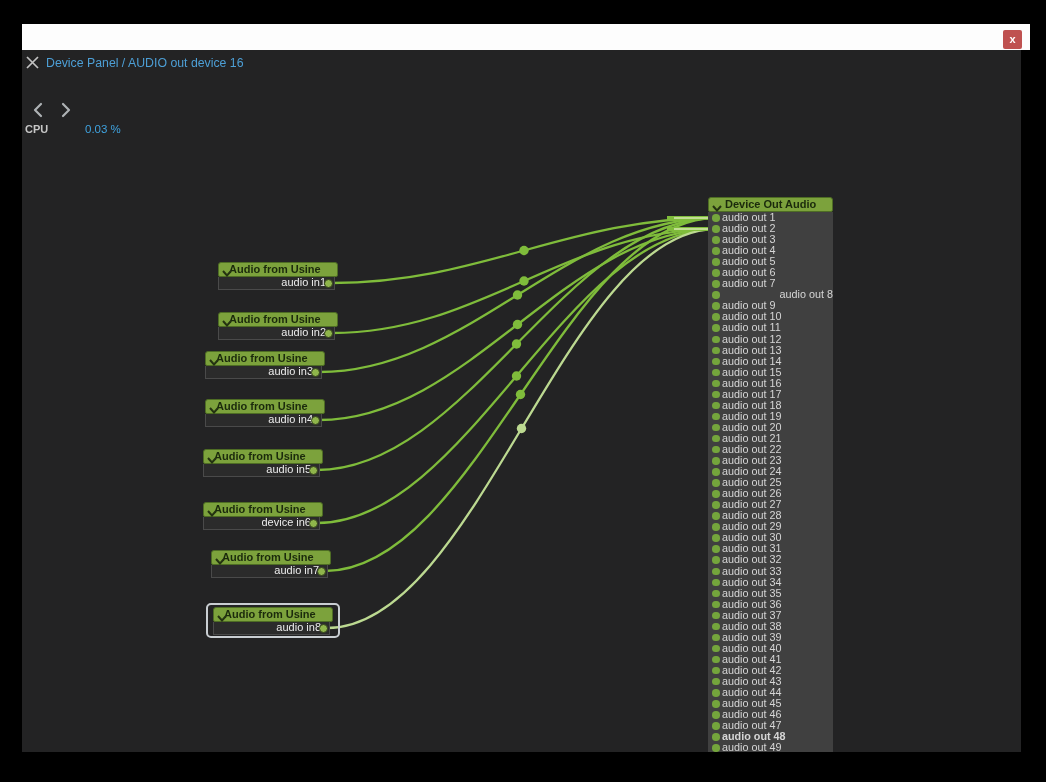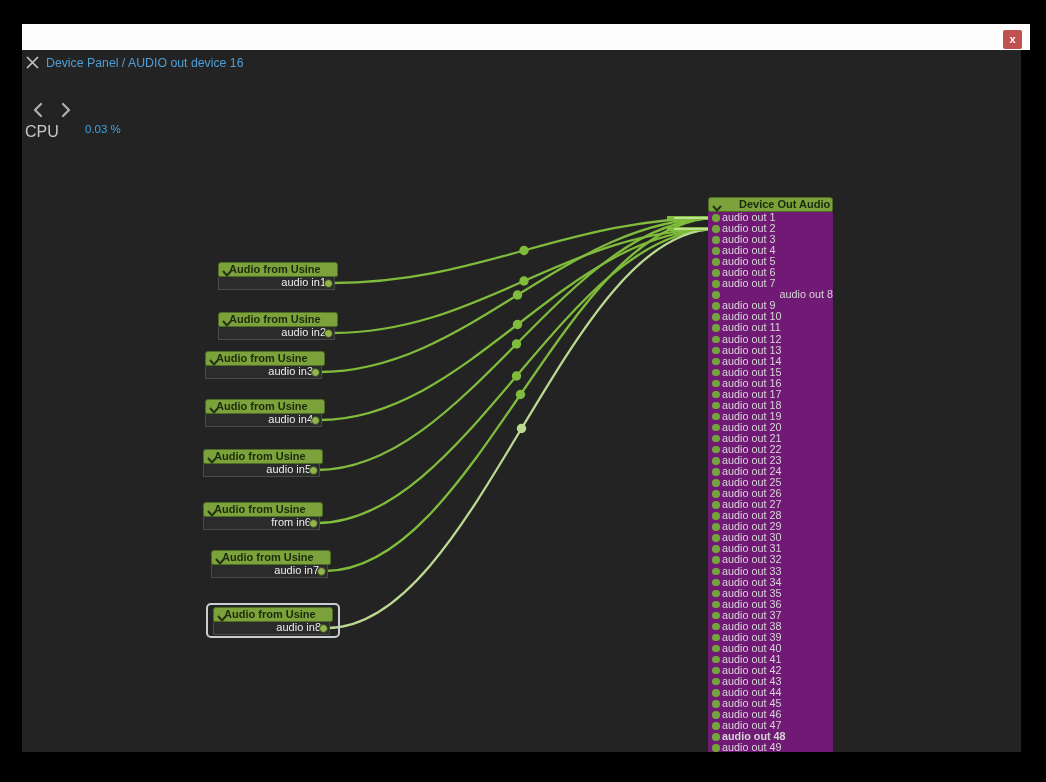--- a/index.html
+++ b/index.html
@@ -11,41 +11,41 @@
              color:#fff;font-weight:bold;font-size:11px;line-height:19px;text-align:center;
              border:none;border-radius:2px;padding:0;cursor:pointer;font-family:"Liberation Sans",sans-serif;}
   
   .panel{position:absolute;left:22px;top:50px;width:999px;height:702px;background:#232324;overflow:hidden;}
   .crumb-x{position:absolute;left:3px;top:5px;width:15px;height:15px;cursor:pointer;}
   .crumb{position:absolute;left:24px;top:6px;font-size:12.3px;color:#4d9fd6;cursor:pointer;white-space:nowrap;}
   .title{position:absolute;left:6px;top:25px;font-size:18.5px;color:#b4bbbf;font-weight:400;
          letter-spacing:.3px;white-space:nowrap;margin:0;}
   .navbtn{position:absolute;top:52px;width:16px;height:16px;cursor:pointer;}
   .nav-back{left:9px;} .nav-fwd{left:35px;}
-  .cpu-label{position:absolute;left:3px;top:73px;font-size:16px;color:#c6c6c6;}
+  .cpu-label{position:absolute;left:3px;top:73px;font-size:11px;color:#c6c6c6;font-weight:bold;}
   .cpu-value{position:absolute;left:63px;top:73px;font-size:11.5px;color:#3fa3e0;}
   
   .wires{position:absolute;left:0;top:0;z-index:1;}
   
   .inode{position:absolute;width:120px;z-index:2;}
   .node-hdr{position:relative;height:15px;background:#7ca23c;border:1px solid #4e6d24;
             border-radius:3px 3px 2px 2px;box-sizing:border-box;color:#1b2a0c;font-size:11px;
             font-weight:bold;line-height:13px;padding-left:10px;white-space:nowrap;}
   .chev{position:absolute;left:3px;top:4px;}
   .node-bdy{position:relative;height:13px;width:117px;background:#2b2b2b;border:1px solid #4a4a4a;
             border-top:none;box-sizing:border-box;color:#ececec;font-size:11px;line-height:11px;
             text-align:right;padding-right:8px;white-space:nowrap;}
   .pdot{position:absolute;right:1px;top:50%;margin-top:-4.5px;width:9px;height:9px;border-radius:50%;
         background:#8fb54b;border:1px solid #33411c;box-sizing:border-box;cursor:crosshair;}
   .sel-outline{position:absolute;border:2px solid #c9ced2;border-radius:5px;box-sizing:border-box;z-index:2;}
   
   .onode-hdr{position:absolute;width:125px;height:15px;background:#7ca23c;border:1px solid #4e6d24;
              border-radius:3px 3px 2px 2px;box-sizing:border-box;color:#1b2a0c;font-size:11px;
-             font-weight:bold;line-height:13px;padding-left:30px;z-index:2;white-space:nowrap;}
-  .onode-body{position:absolute;width:125px;background:#701a75;z-index:2;}
+             font-weight:bold;line-height:13px;padding-left:16px;z-index:2;white-space:nowrap;}
+  .onode-body{position:absolute;width:125px;background:#404040;z-index:2;}
   .orow{position:relative;height:11.06px;color:#d6d6d6;font-size:10.8px;line-height:11px;
         padding-left:14px;box-sizing:border-box;white-space:nowrap;}
   .odot{position:absolute;left:4px;top:2px;width:7.5px;height:7.5px;border-radius:50%;
         background:#74a53c;cursor:crosshair;}
 </style>
 </head>
 <body>
 
 <div class="stage">
 
@@ -128,21 +128,21 @@
         <div class="inode" style="left: 181px; top: 399px;">
           <div class="node-hdr"><span class="chev"><svg width="10" height="7">
                 <path d="M1 1 L5 5.5 L9 1" stroke="#243311" stroke-width="2" fill="none"></path>
               </svg></span><span>Audio from Usine</span></div>
           <div class="node-bdy"><span>audio in5</span><div class="pdot"></div></div>
         </div>
         <div class="inode" style="left: 181px; top: 452px;">
           <div class="node-hdr"><span class="chev"><svg width="10" height="7">
                 <path d="M1 1 L5 5.5 L9 1" stroke="#243311" stroke-width="2" fill="none"></path>
               </svg></span><span>Audio from Usine</span></div>
-          <div class="node-bdy"><span>from in6</span><div class="pdot"></div></div>
+          <div class="node-bdy"><span>device in6</span><div class="pdot"></div></div>
         </div>
         <div class="inode" style="left: 189px; top: 500px;">
           <div class="node-hdr"><span class="chev"><svg width="10" height="7">
                 <path d="M1 1 L5 5.5 L9 1" stroke="#243311" stroke-width="2" fill="none"></path>
               </svg></span><span>Audio from Usine</span></div>
           <div class="node-bdy"><span>audio in7</span><div class="pdot"></div></div>
         </div>
         <div class="sel-outline" style="left: 184px; top: 553px; width: 134px; height: 35px;"></div>
         <div class="inode" style="left: 191px; top: 557px;">
           <div class="node-hdr"><span class="chev"><svg width="10" height="7">

